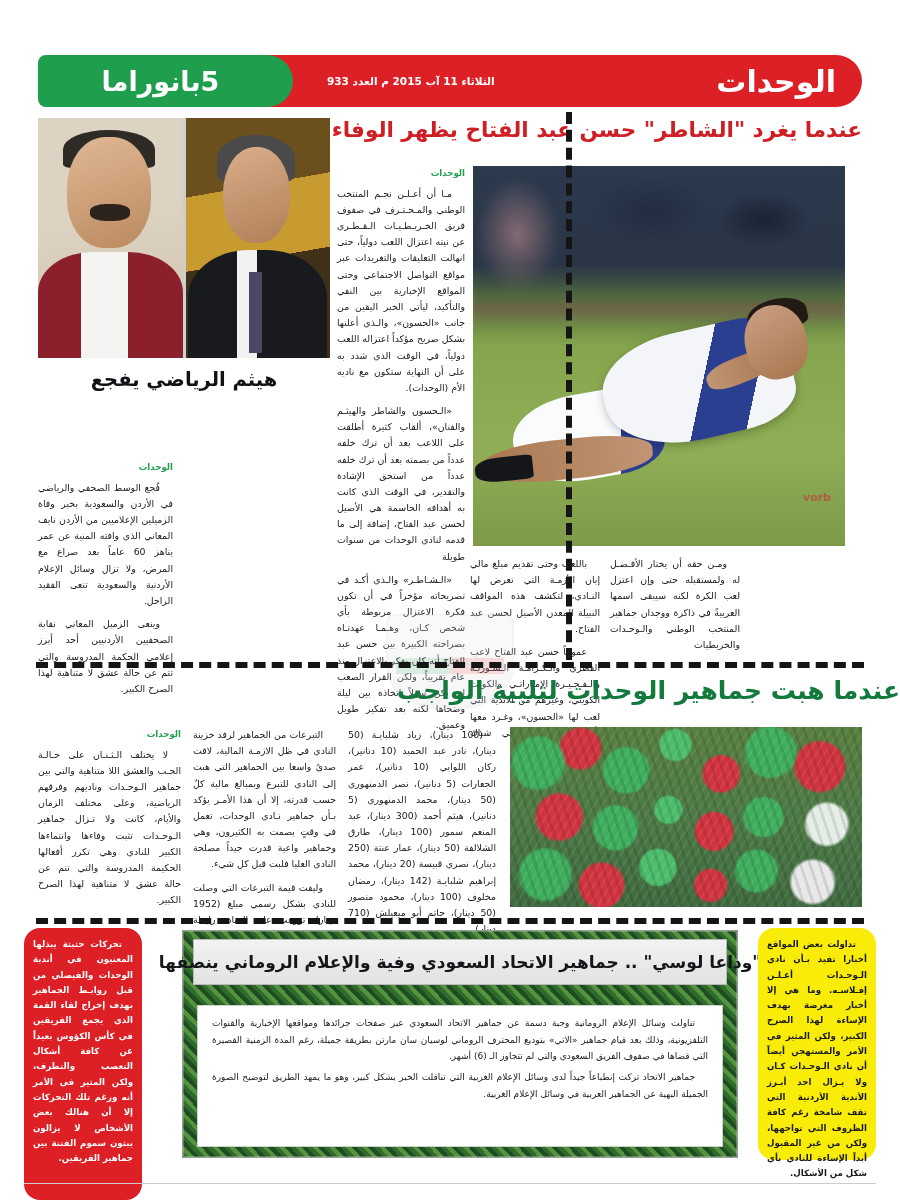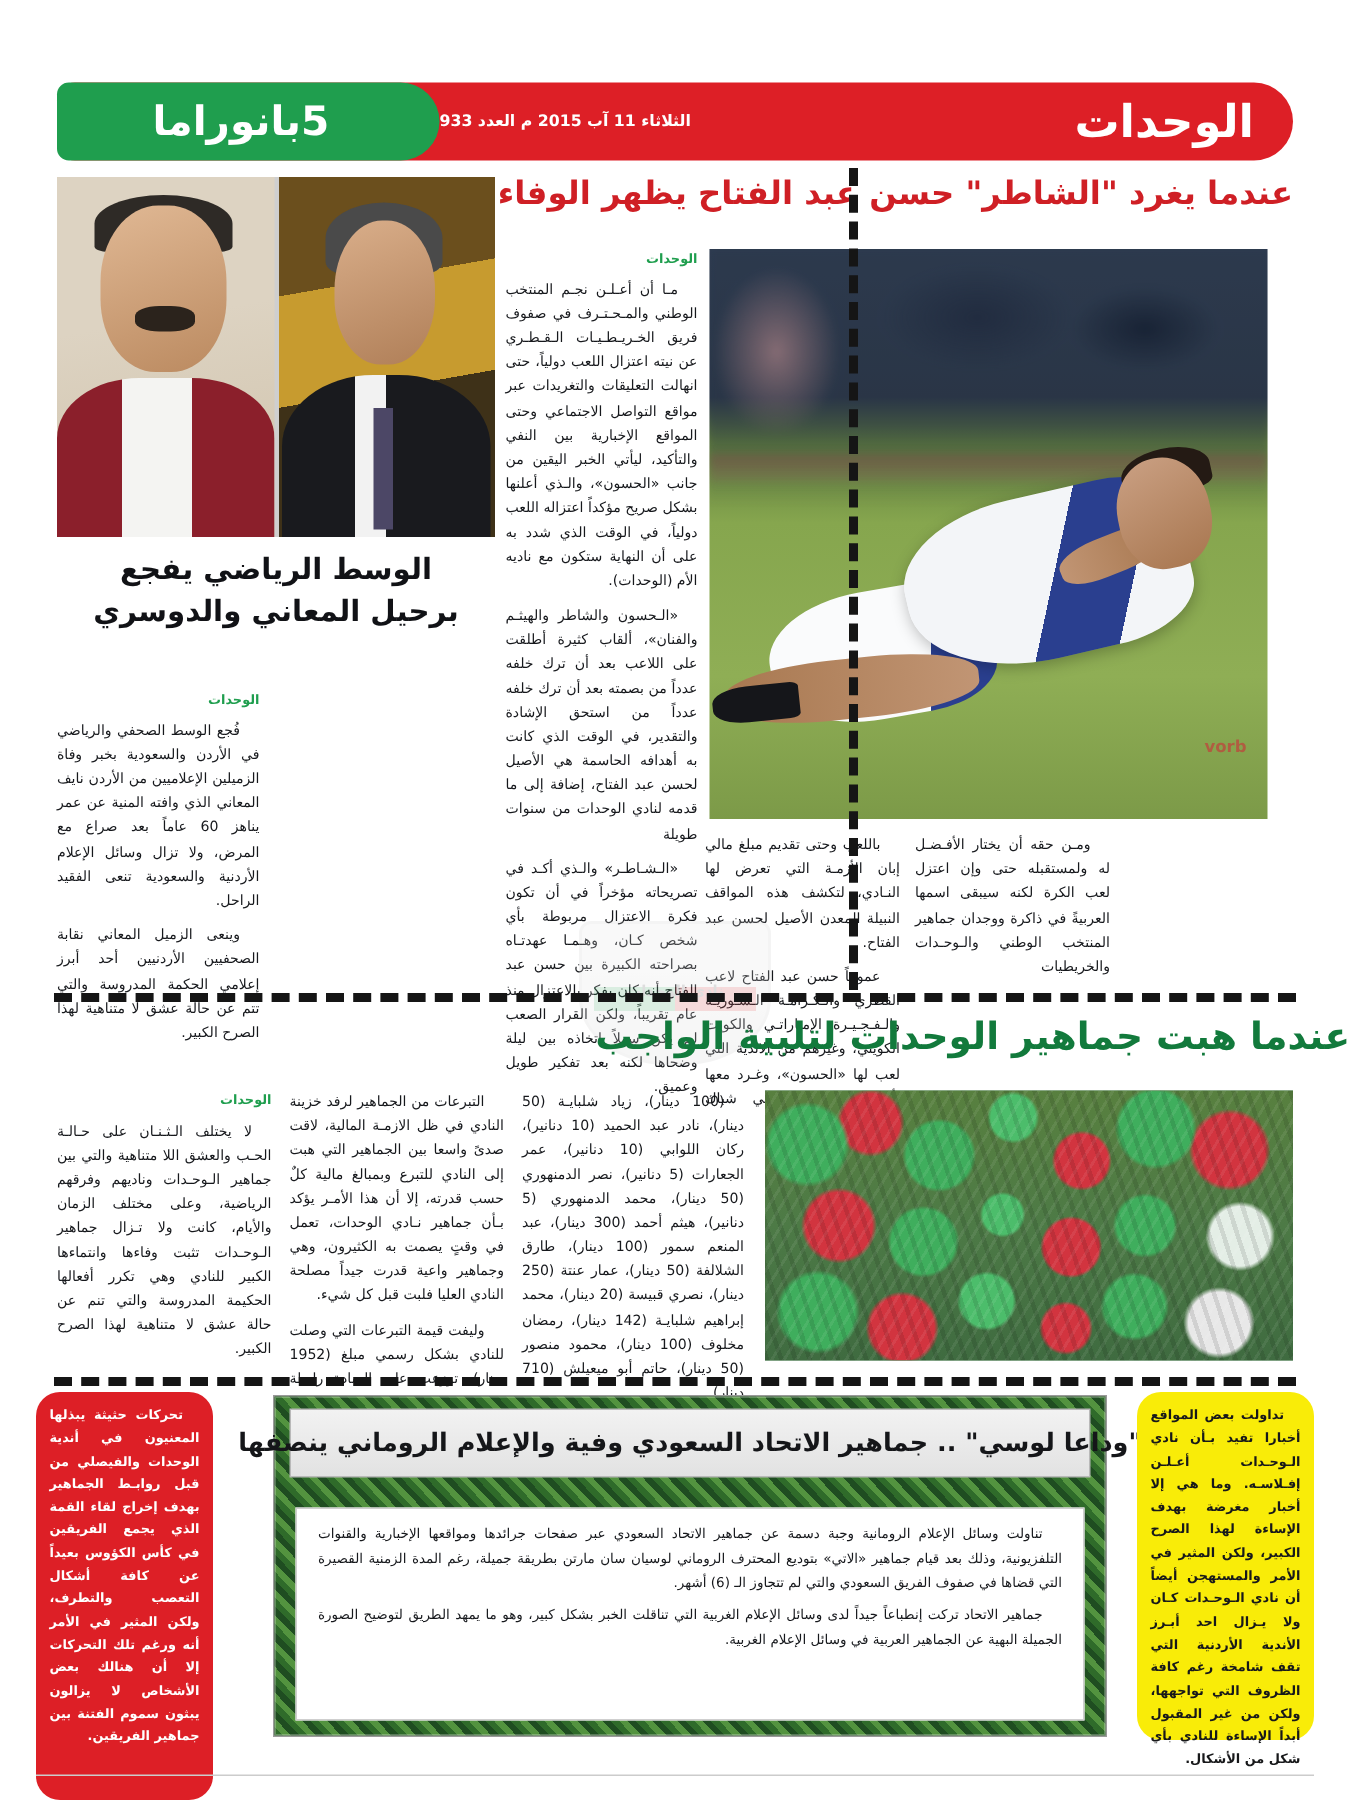--- a/index.html
+++ b/index.html
@@ -34,20 +34,21 @@
     padding-right: 26px;
     white-space: nowrap;
     font-family: "DejaVu Sans", "Liberation Sans", sans-serif;
   }
   .masthead-spacer { flex: 1 1 auto; }
   .masthead-date {
     color: #ffffff;
     font-size: 10.5px;
     font-weight: bold;
     white-space: nowrap;
+    padding-left: 34px;
   }
   .panorama-tab {
     background: #1f9e4e;
     border-radius: 10px 0 0 10px;
     height: 52px;
     width: 255px;
     display: flex;
     align-items: center;
     justify-content: center;
     color: #ffffff;
@@ -471,22 +472,21 @@
   </div>
   <div class="portrait b">
     <div class="pb-jacket"></div>
     <div class="pb-hair"></div>
     <div class="pb-head"></div>
     <div class="pb-mous"></div>
   </div>
 </div>
 
 <div class="headline-sub">
-  <div>الوسط الرياضي يفجع</div>
-  <div>برحيل المعاني والدوسري</div>
+  <div>هيثم الرياضي يفجع</div>
 </div>
 
 <div class="col-text" style="left:38px; top:460px; width:135px;">
   <div class="byline">الوحدات</div>
   <p>فُجع الوسط الصحفي والرياضي في الأردن والسعودية بخبر وفاة الزميلين الإعلاميين من الأردن نايف المعاني الذي وافته المنية عن عمر يناهز 60 عاماً بعد صراع مع المرض، ولا تزال وسائل الإعلام الأردنية والسعودية تنعى الفقيد الراحل.</p>
   <p>وينعى الزميل المعاني نقابة الصحفيين الأردنيين أحد أبرز إعلامي الحكمة المدروسة والتي تتم عن حالة عشق لا متناهية لهذا الصرح الكبير.</p>
 </div>
 <div class="col-text" style="left:186px; top:460px; width:144px;">
 </div>
 

